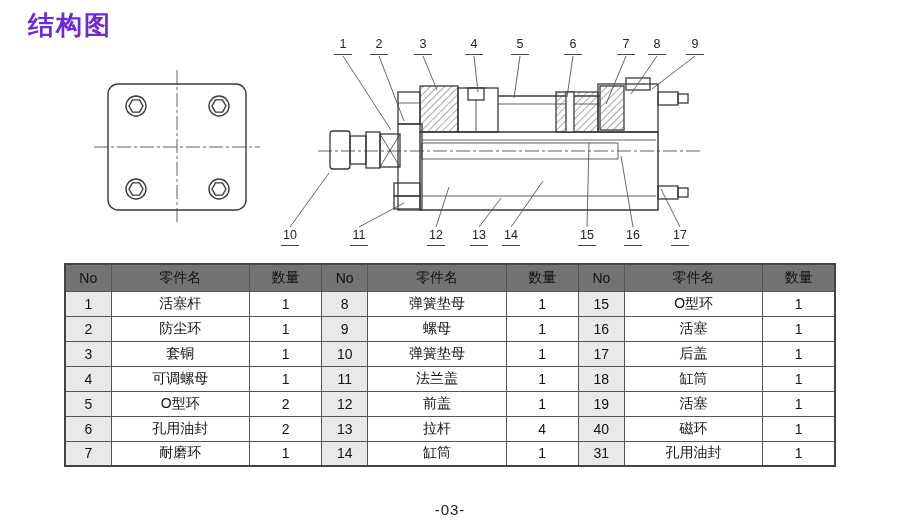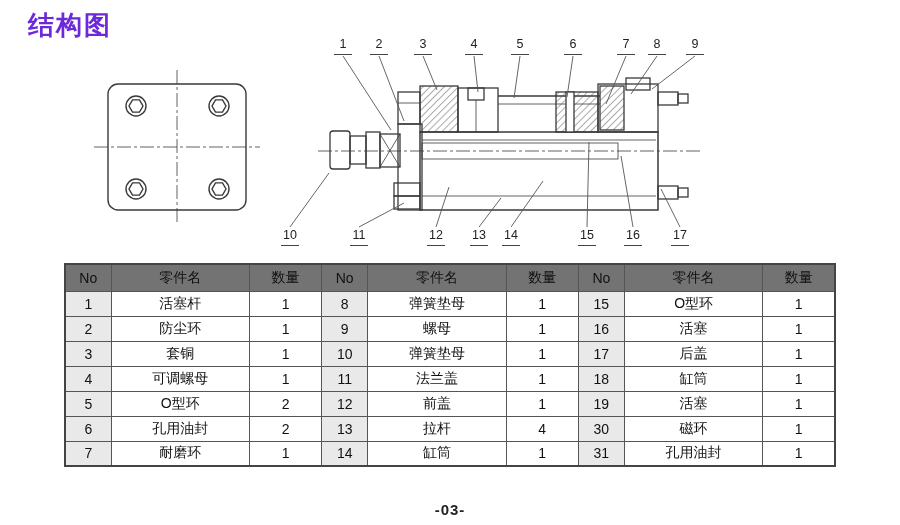--- a/index.html
+++ b/index.html
@@ -28,21 +28,21 @@
     border:2px solid #444;
   }
   .parts-table th, .parts-table td {
     border:1px solid #555; height:25px; padding:1px 2px; font-weight:normal;
     overflow:hidden; white-space:nowrap;
   }
   .parts-table th { background:#737373; height:27px; }
   .parts-table td.no-cell { background:#e9e9e9; }
   .footer {
     position:absolute; left:0; right:0; bottom:7px;
-    text-align:center; font-size:15px; color:#222; letter-spacing:1px;font-weight:bold;
+    text-align:center; font-size:15px; color:#222; letter-spacing:1px;
   }
 </style>
 </head>
 <body>
 
 <div class="title">结构图</div>
 
 <svg class="diagram-svg" width="900" height="262" viewBox="0 0 900 262">
   <defs>
     <pattern id="hatch" patternUnits="userSpaceOnUse" width="5" height="5" patternTransform="rotate(45)">
@@ -230,21 +230,21 @@
         <td>活塞</td>
         <td>1</td>
       </tr>
       <tr>
         <td class="no-cell">6</td>
         <td>孔用油封</td>
         <td>2</td>
         <td class="no-cell">13</td>
         <td>拉杆</td>
         <td>4</td>
-        <td class="no-cell">30</td>
+        <td class="no-cell">40</td>
         <td>磁环</td>
         <td>1</td>
       </tr>
       <tr>
         <td class="no-cell">7</td>
         <td>耐磨环</td>
         <td>1</td>
         <td class="no-cell">14</td>
         <td>缸筒</td>
         <td>1</td>

